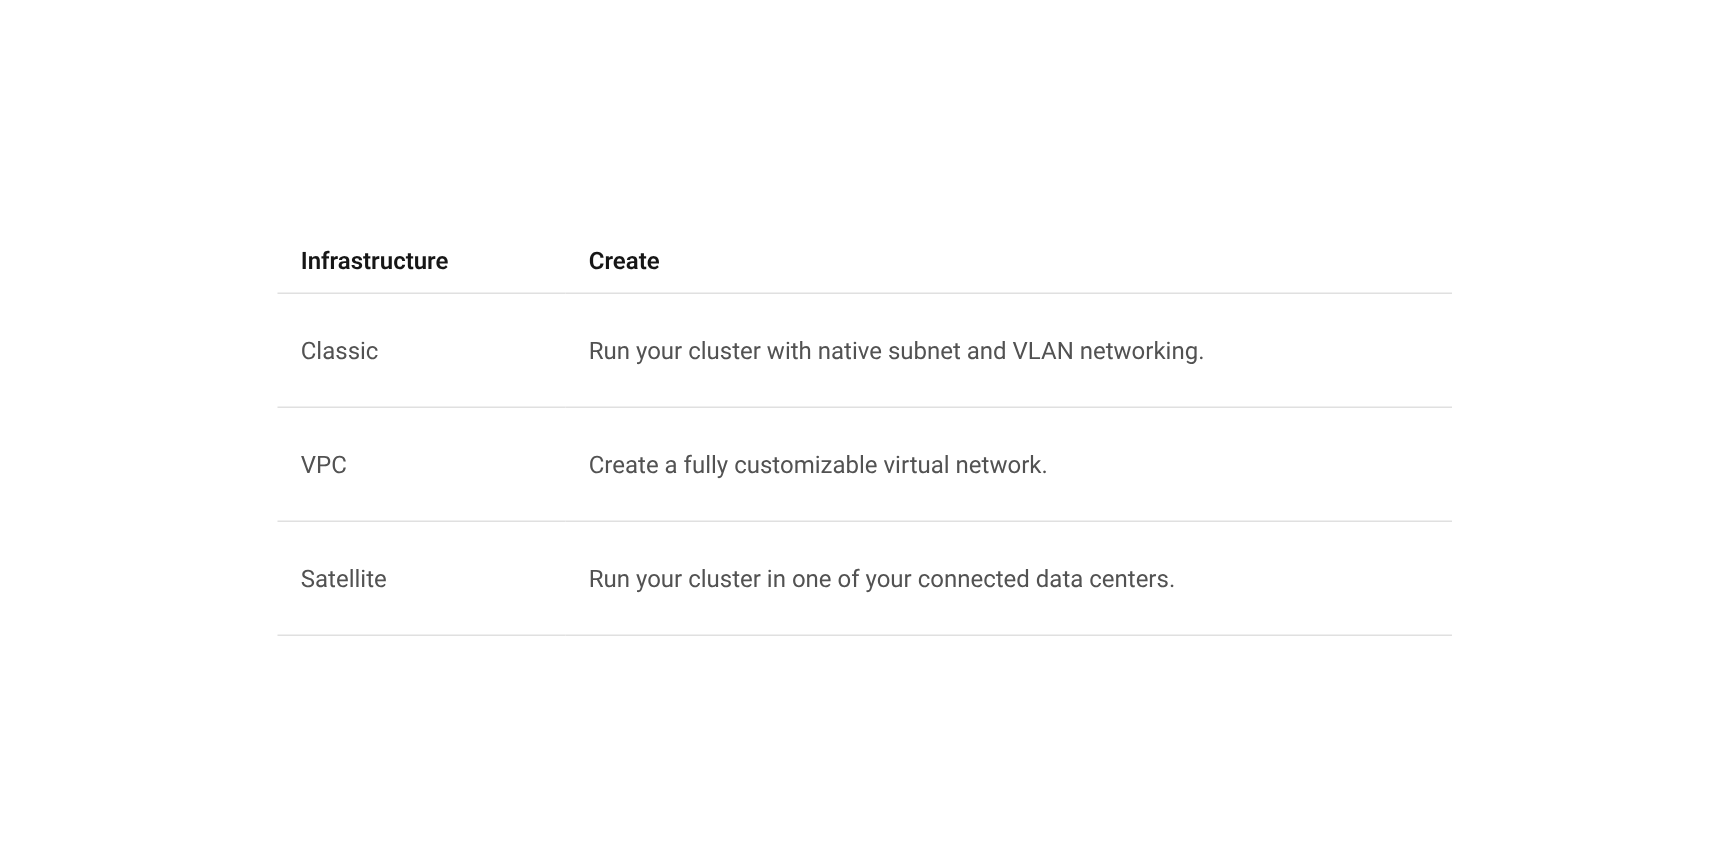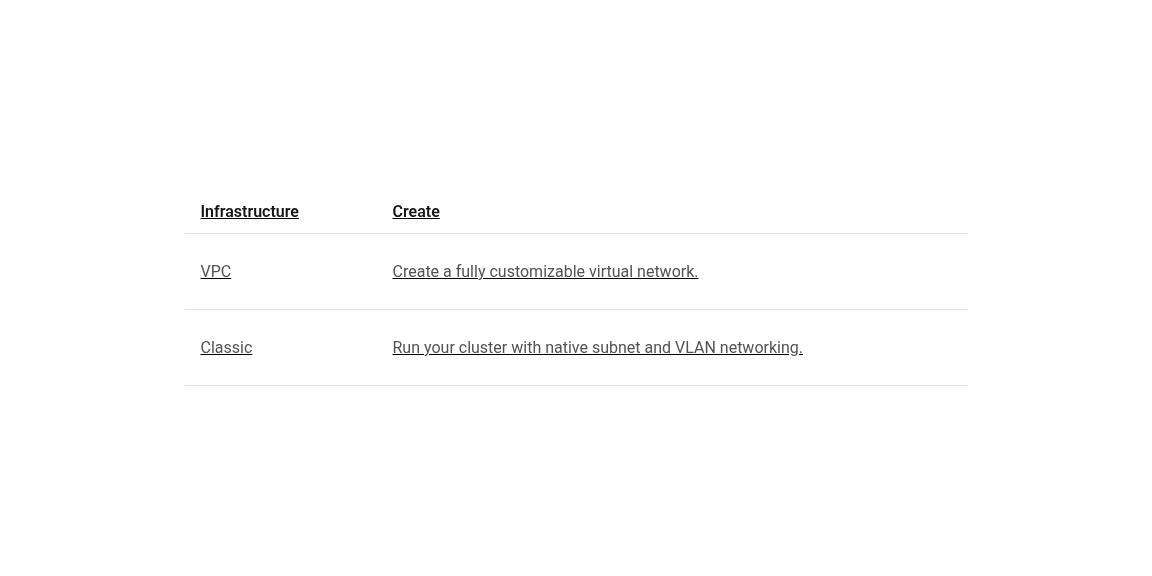--- a/index.html
+++ b/index.html
@@ -11,21 +11,20 @@
       font-family: -apple-system, BlinkMacSystemFont, "Segoe UI", Roboto, "Helvetica Neue", Arial, sans-serif;
       background: #ffffff;
       width: 1152px;
       height: 576px;
       display: flex;
       align-items: center;
       justify-content: center;
     }
     .table-container {
       width: 783px;
-      text-decoration: underline;
     }
     table {
       width: 100%;
       border-collapse: collapse;
     }
     th {
       text-align: left;
       font-weight: 600;
       font-size: 16px;
       color: #161616;
@@ -55,22 +54,26 @@
 <div class="table-container">
   <table>
     <thead>
       <tr>
         <th>Infrastructure</th>
         <th>Create</th>
       </tr>
     </thead>
     <tbody>
       <tr>
+        <td>Classic</td>
+        <td>Run your cluster with native subnet and VLAN networking.</td>
+      </tr>
+      <tr>
         <td>VPC</td>
         <td>Create a fully customizable virtual network.</td>
       </tr>
       <tr>
-        <td>Classic</td>
-        <td>Run your cluster with native subnet and VLAN networking.</td>
+        <td>Satellite</td>
+        <td>Run your cluster in one of your connected data centers.</td>
       </tr>
     </tbody>
   </table>
 </div>
 
 </body></html>

